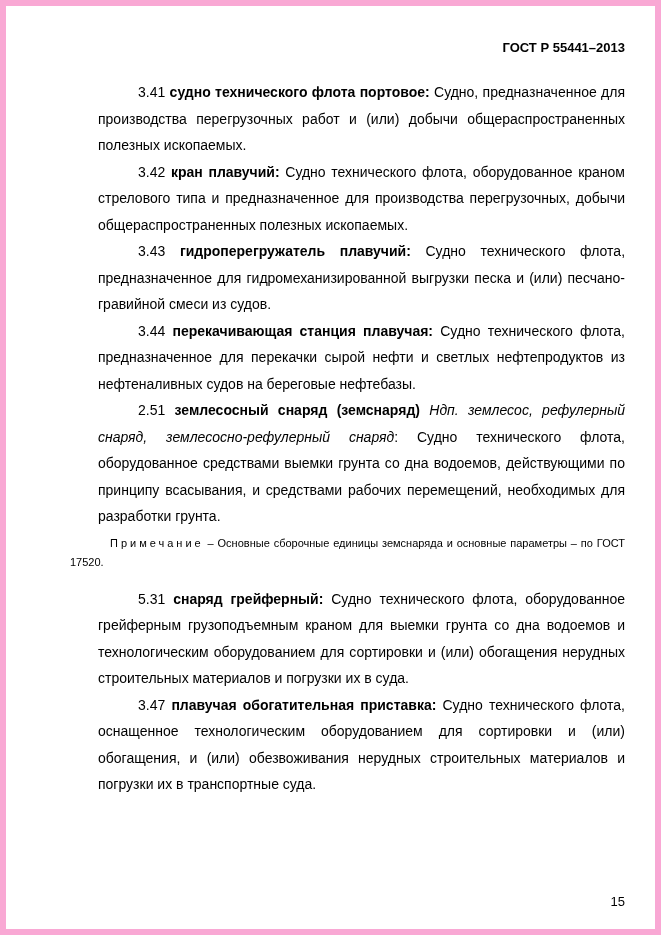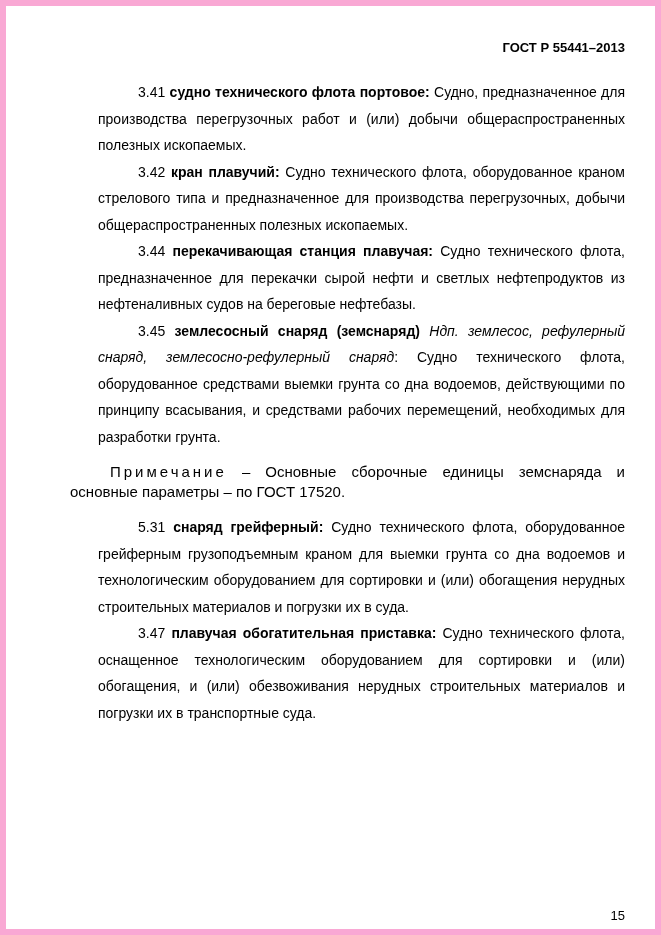--- a/index.html
+++ b/index.html
@@ -24,31 +24,31 @@
     .para {
       font-size: 14px;
       line-height: 26.5px;
       text-align: justify;
       text-indent: 40px;
       margin-left: 28px;
     }
     .t-term { font-weight: bold; }
     .t-nedop { font-style: italic; }
     .note {
-      font-size: 15px;
+      font-size: 11px;
       line-height: 19.5px;
       text-align: justify;
       text-indent: 40px;
-      margin: 12px 0 13px 0;
+      margin: 4px 0 13px 0;
     }
     .note-label { letter-spacing: 3px; }
     .page-number {
       position: absolute;
       right: 30px;
-      bottom: 6px;
+      bottom: 20px;
       font-size: 13px;
     }
   </style>
 </head>
 <body>
 
 <div class="page">
 
   <div class="doc-header">ГОСТ Р  55441–2013</div>
 
@@ -59,29 +59,34 @@
       <span class="t-term">судно технического флота портовое:</span>
       <span class="t-def">Судно, предназначенное для производства перегрузочных работ и (или) добычи общераспространенных полезных ископаемых.</span>
     </p>
 
     <p class="para">
       <span class="t-num">3.42</span>
       <span class="t-term">кран плавучий:</span>
       <span class="t-def">Судно технического флота, оборудованное краном стрелового типа и предназначенное для производства перегрузочных, добычи общераспространенных полезных ископаемых.</span>
     </p>
 
+    <p class="para">
+      <span class="t-num">3.43</span>
+      <span class="t-term">гидроперегружатель плавучий:</span>
+      <span class="t-def">Судно технического флота, предназначенное для гидромеханизированной выгрузки песка и (или) песчано-гравийной смеси из судов.</span>
+    </p>
 
     <p class="para">
       <span class="t-num">3.44</span>
       <span class="t-term">перекачивающая станция плавучая:</span>
       <span class="t-def">Судно технического флота, предназначенное для перекачки сырой нефти и светлых нефтепродуктов из нефтеналивных судов на береговые нефтебазы.</span>
     </p>
 
     <p class="para">
-      <span class="t-num">3.45</span>
+      <span class="t-num">2.51</span>
       <span class="t-term">землесосный снаряд (земснаряд)</span>
       <span class="t-nedop">Ндп. землесос, рефулерный снаряд, землесосно-рефулерный снаряд</span><span class="t-def">: Судно технического флота, оборудованное средствами выемки грунта со дна водоемов, действующими по принципу всасывания, и средствами рабочих перемещений, необходимых для разработки грунта.</span>
     </p>
 
     <p class="note">
       <span class="note-label">Примечание</span>
       <span class="note-text">– Основные сборочные единицы земснаряда и основные параметры – по ГОСТ 17520.</span>
     </p>
 
     <p class="para">

